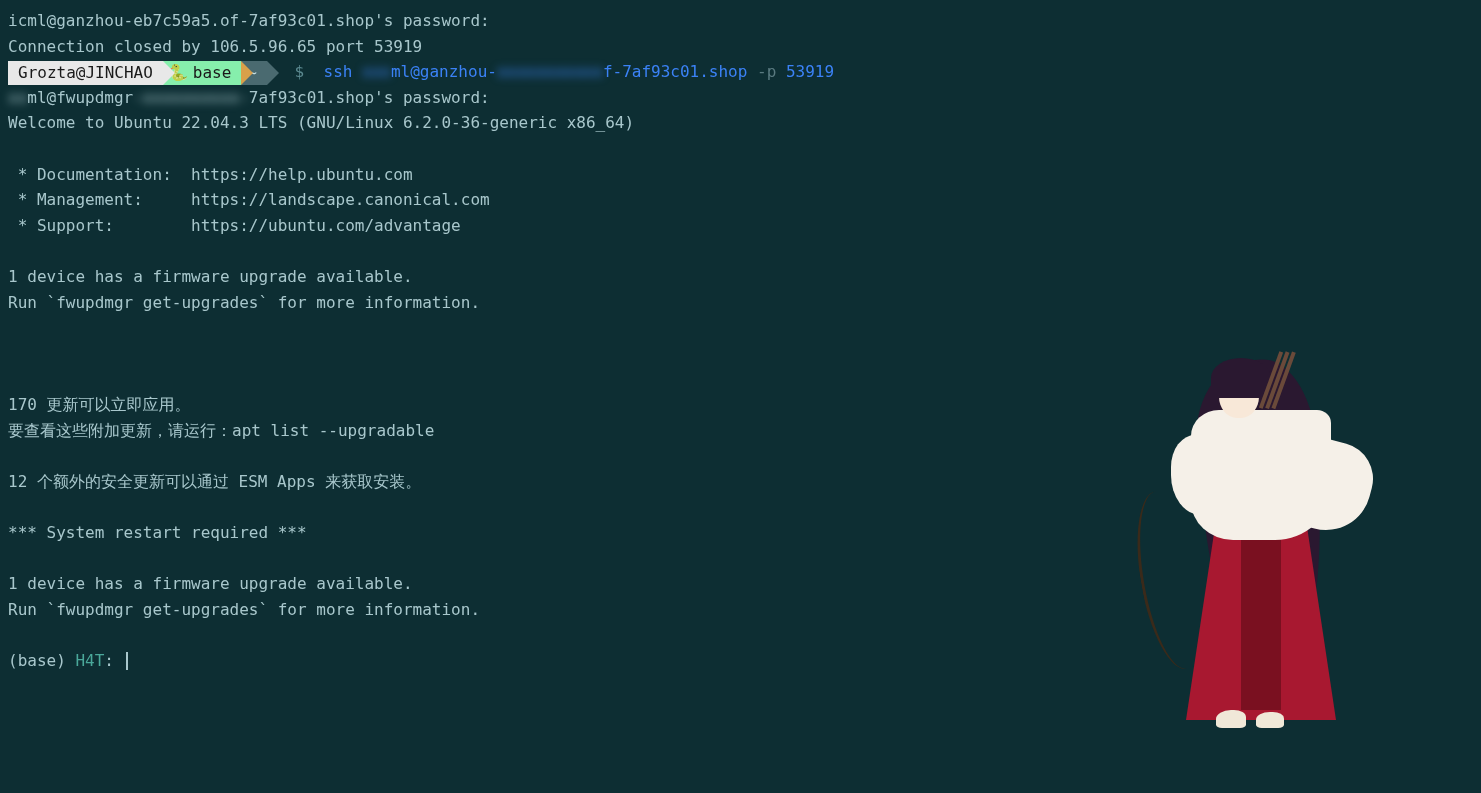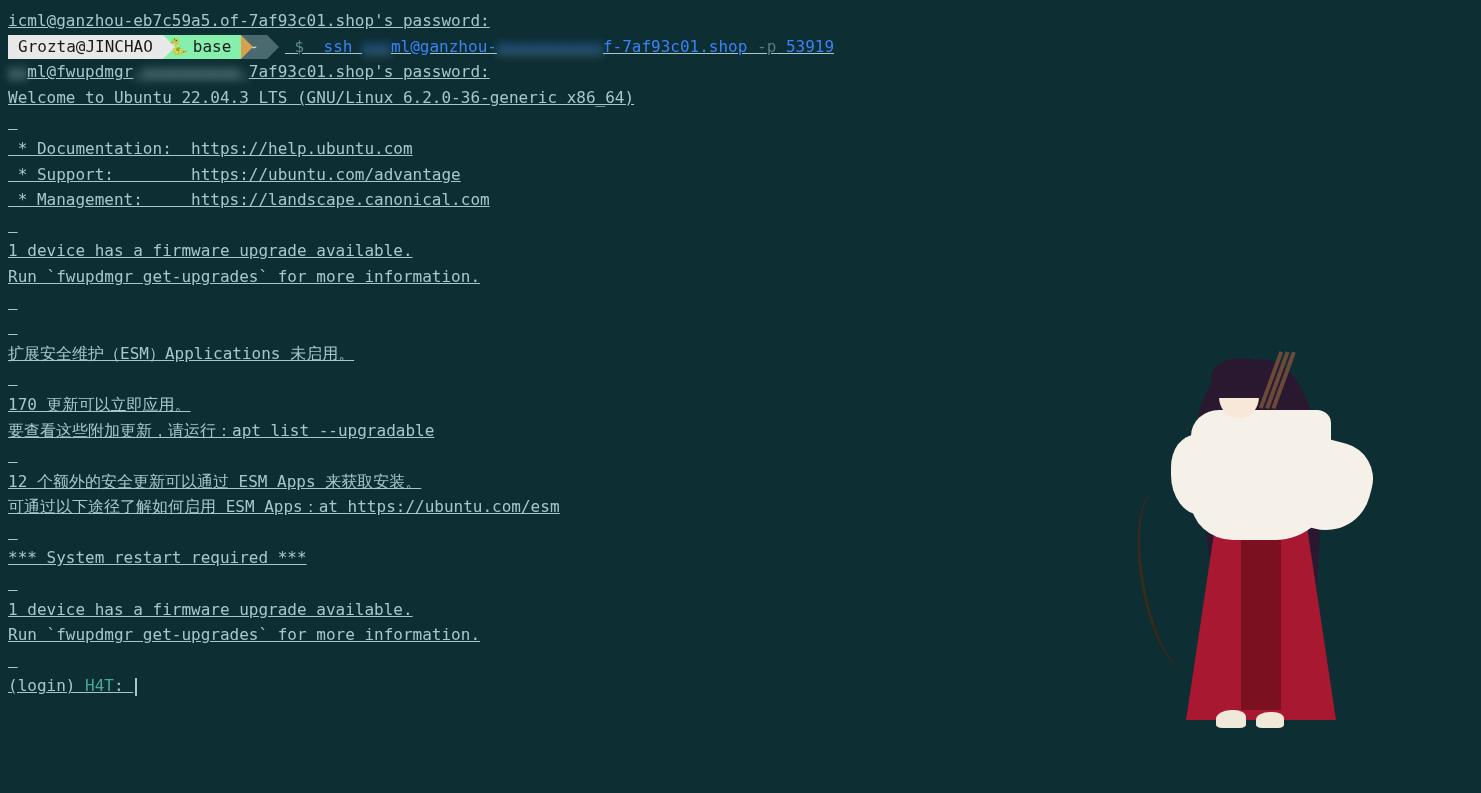--- a/index.html
+++ b/index.html
@@ -8,21 +8,21 @@
       font-family: 'Menlo', 'Monaco', 'Consolas', monospace;
       font-size: 16px;
       color: #a8c7cc;
       width: 1481px;
       height: 793px;
       overflow: hidden;
       padding: 8px;
       line-height: 1.6;
       position: relative;
     }
-    .line { white-space: pre; text-decoration: underline; }
+    .line { white-space: pre; }
     .prompt-segment {
       display: inline-block;
       position: relative;
       padding: 0 10px 0 6px;
       height: 24px;
       line-height: 24px;
       vertical-align: middle;
     }
     .seg-user { background: #e8e8e8; color: #1a1a1a; padding-left: 10px; }
     .seg-user::after {
@@ -132,46 +132,45 @@
       position: absolute; left: -10px; top: 150px; width: 60px; height: 180px;
       border-left: 3px solid #3a2a1a; border-radius: 50% 0 0 50%;
       transform: rotate(-10deg);
     }
   </style>
 </head>
 <body>
 
 <div id="terminal-root">
     <div class="line">icml@ganzhou-eb7c59a5.of-7af93c01.shop's password:</div>
+    <div class="line">Connection closed by 106.5.96.65 port 53919</div>
     <div class="line"><span class="prompt-segment seg-user">Grozta@JINCHAO</span><span class="prompt-segment seg-conda"><span class="snake-icon">🐍</span>base</span><span class="prompt-segment seg-path">~</span><span class="seg-dollar"> $ </span><span class="cmd-text"> ssh </span><span class="cmd-text blur">xxx</span><span class="cmd-text">ml@ganzhou-</span><span class="cmd-text blur">xxxxxxxxxxx</span><span class="cmd-text">f-7af93c01.shop </span><span class="dim-text">-p</span><span class="cmd-text"> 53919</span></div>
     <div class="line"><span class="blur">xx</span><span>ml@fwupdmgr</span><span class="blur">-xxxxxxxxxx-</span><span>7af93c01.shop's password:</span></div>
     <div class="line">Welcome to Ubuntu 22.04.3 LTS (GNU/Linux 6.2.0-36-generic x86_64)</div>
     <div class="line">&nbsp;</div>
     <div class="line"> * Documentation:  https://help.ubuntu.com</div>
+    <div class="line"> * Management:     https://landscape.canonical.com</div>
     <div class="line"> * Support:        https://ubuntu.com/advantage</div>
-    <div class="line"> * Management:     https://landscape.canonical.com</div>
     <div class="line">&nbsp;</div>
     <div class="line">1 device has a firmware upgrade available.</div>
     <div class="line">Run `fwupdmgr get-upgrades` for more information.</div>
     <div class="line">&nbsp;</div>
     <div class="line">&nbsp;</div>
-    <div class="line">扩展安全维护（ESM）Applications 未启用。</div>
     <div class="line">&nbsp;</div>
     <div class="line">170 更新可以立即应用。</div>
     <div class="line">要查看这些附加更新，请运行：apt list --upgradable</div>
     <div class="line">&nbsp;</div>
     <div class="line">12 个额外的安全更新可以通过 ESM Apps 来获取安装。</div>
-    <div class="line"><span>可通过以下途径了解如何启用 ESM Apps：at </span><span class="link">https://ubuntu.com/esm</span></div>
     <div class="line">&nbsp;</div>
     <div class="line">*** System restart required ***</div>
     <div class="line">&nbsp;</div>
     <div class="line">1 device has a firmware upgrade available.</div>
     <div class="line">Run `fwupdmgr get-upgrades` for more information.</div>
     <div class="line">&nbsp;</div>
-    <div class="line"><span class="prompt-base">(login) </span><span class="hostname">H4T</span><span class="prompt-base">: </span><span class="cursor"></span></div>
+    <div class="line"><span class="prompt-base">(base) </span><span class="hostname">H4T</span><span class="prompt-base">: </span><span class="cursor"></span></div>
   </div>
 
 <div class="anime-figure">
   <div class="bow"></div>
   <div class="hair-back"></div>
   <div class="hakama"></div>
   <div class="hakama-shadow"></div>
   <div class="kimono-top"></div>
   <div class="sleeve-left"></div>
   <div class="sleeve-right"></div>

